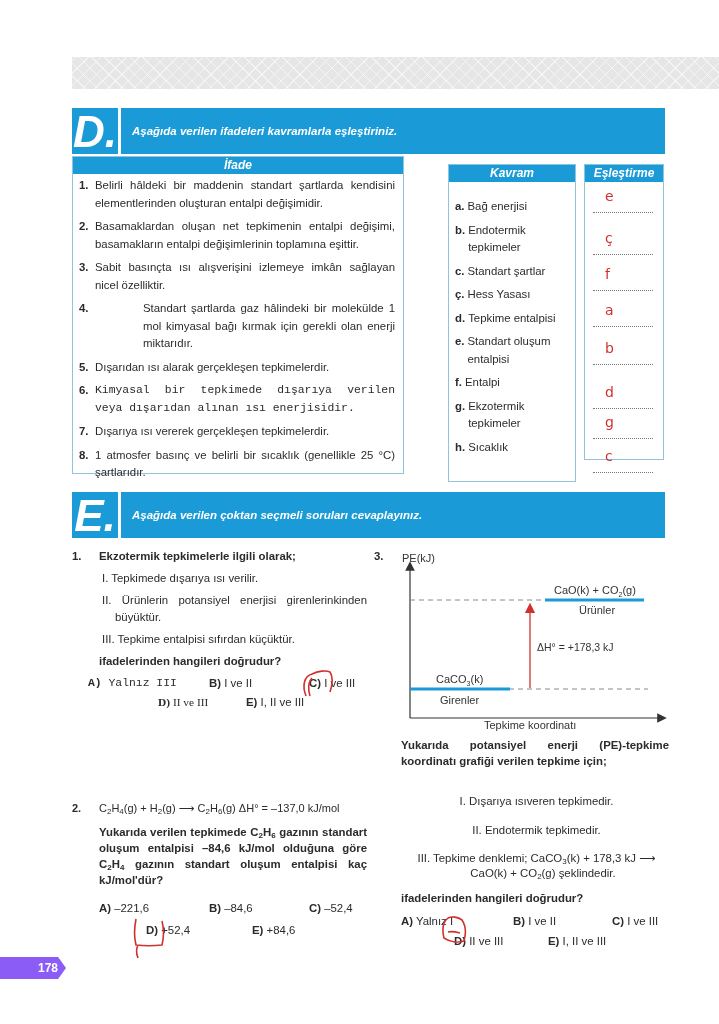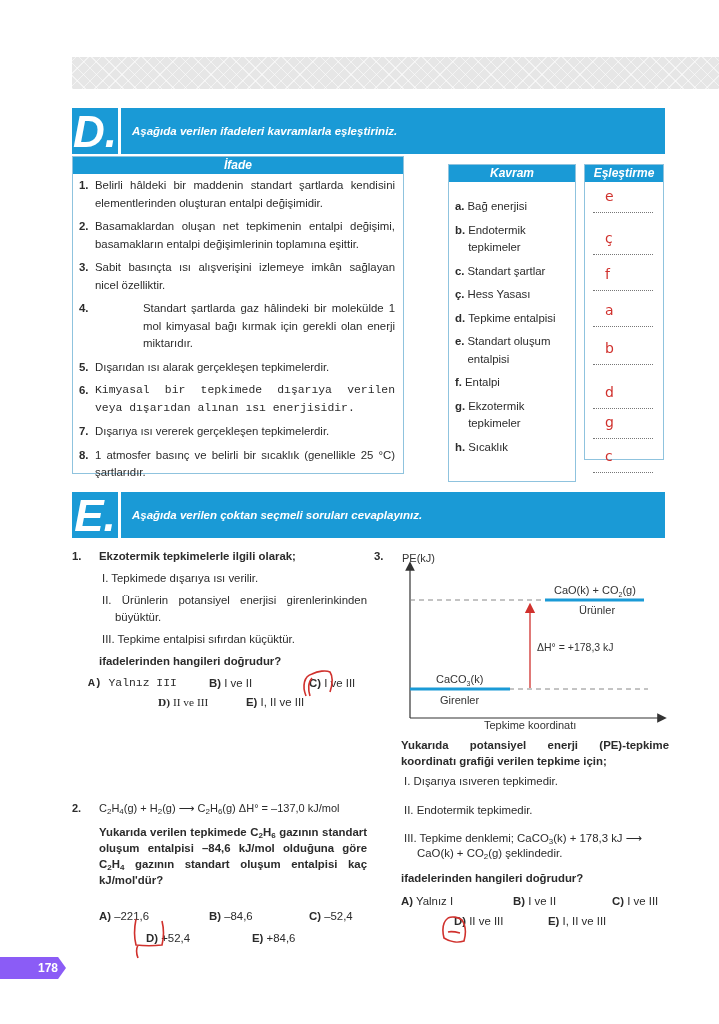--- a/index.html
+++ b/index.html
@@ -203,21 +203,21 @@
 <svg class="circle-mark" style="left:300px;top:668px;" width="40" height="32">
   <path d="M6 28 C2 18 4 8 12 6 C18 3 26 2 30 4 C34 10 32 18 30 24 M12 10 C8 14 8 22 10 28" fill="none" stroke="#d0312d" stroke-width="1.6"></path>
 </svg>
 
 <div class="abs q" style="left:72px;top:800px;width:295px;">
   <div style="display:flex;white-space:nowrap;font-size:11px;">
     <span class="qnum" style="width:27px;flex:none;">2.</span>
     <span><span>C</span><sub>2</sub><span>H</span><sub>4</sub><span>(g) + H</span><sub>2</sub><span>(g) ⟶ C</span><sub>2</sub><span>H</span><sub>6</sub><span>(g)  ΔH° = –137,0 kJ/mol</span></span>
   </div>
   <div class="bold" style="padding-left:27px;margin-top:7px;text-align:justify;line-height:16px;"><span>Yukarıda verilen tepkimede C</span><sub>2</sub><span>H</span><sub>6</sub><span> gazının standart oluşum entalpisi –84,6 kJ/mol olduğuna göre C</span><sub>2</sub><span>H</span><sub>4</sub><span> gazının standart oluşum entalpisi kaç kJ/mol'dür?</span></div>
-  <div style="position:relative;height:42px;margin-top:20px;">
+  <div style="position:relative;height:42px;margin-top:12px;">
     <span class="abs" style="left:27px;top:0;"><span class="opt-label">A)</span> <span>–221,6</span></span>
     <span class="abs" style="left:137px;top:0;"><span class="opt-label">B)</span> <span>–84,6</span></span>
     <span class="abs" style="left:237px;top:0;"><span class="opt-label">C)</span> <span>–52,4</span></span>
     <span class="abs" style="left:74px;top:22px;"><span class="opt-label">D)</span> <span>+52,4</span></span>
     <span class="abs" style="left:180px;top:22px;"><span class="opt-label">E)</span> <span>+84,6</span></span>
   </div>
 </div>
 
 <svg class="circle-mark" style="left:130px;top:915px;" width="40" height="45">
   <path d="M6 4 C4 14 4 22 6 30 C14 31 24 31 32 30 C34 22 34 14 32 6 M8 30 C6 34 6 38 8 43" fill="none" stroke="#d0312d" stroke-width="1.6"></path>
@@ -252,21 +252,21 @@
 
   <text x="62" y="135" font-size="11" fill="#333" font-family="Liberation Sans, sans-serif"><tspan>CaCO</tspan><tspan font-size="7" dy="3">3</tspan><tspan dy="-3">(k)</tspan></text>
   <text x="66" y="156" font-size="11" fill="#333" font-family="Liberation Sans, sans-serif">Girenler</text>
 
   <text x="180" y="46" font-size="11" fill="#333" font-family="Liberation Sans, sans-serif"><tspan>CaO(k) + CO</tspan><tspan font-size="7" dy="3">2</tspan><tspan dy="-3">(g)</tspan></text>
   <text x="205" y="66" font-size="11" fill="#333" font-family="Liberation Sans, sans-serif">Ürünler</text>
 </svg>
 
 <div class="abs q" style="left:374px;top:737px;width:295px;">
   <div class="bold" style="padding-left:27px;text-align:justify;line-height:16px;">Yukarıda potansiyel enerji (PE)-tepkime koordinatı grafiği verilen tepkime için;</div>
-  <div style="padding-left:30px;margin-top:4px;">
+  <div style="padding-left:30px;margin-top:24px;text-align:center;">
     <div style="margin-bottom:12px;">I. Dışarıya ısıveren tepkimedir.</div>
     <div style="margin-bottom:12px;">II. Endotermik tepkimedir.</div>
     <div style="line-height:15px;"><span>III. Tepkime denklemi; CaCO</span><sub>3</sub><span>(k) + 178,3 kJ ⟶</span><br><span style="padding-left:13px;">CaO(k) + CO</span><sub>2</sub><span>(g) şeklindedir.</span></div>
   </div>
   <div class="bold" style="padding-left:27px;margin-top:9px;margin-bottom:6px;">ifadelerinden hangileri doğrudur?</div>
   <div style="position:relative;height:42px;">
     <span class="abs" style="left:27px;top:0;"><span class="opt-label">A)</span> <span>Yalnız I</span></span>
     <span class="abs" style="left:139px;top:0;"><span class="opt-label">B)</span> <span>I ve II</span></span>
     <span class="abs" style="left:238px;top:0;"><span class="opt-label">C)</span> <span>I ve III</span></span>
     <span class="abs" style="left:80px;top:20px;"><span class="opt-label">D)</span> <span>II ve III</span></span>

